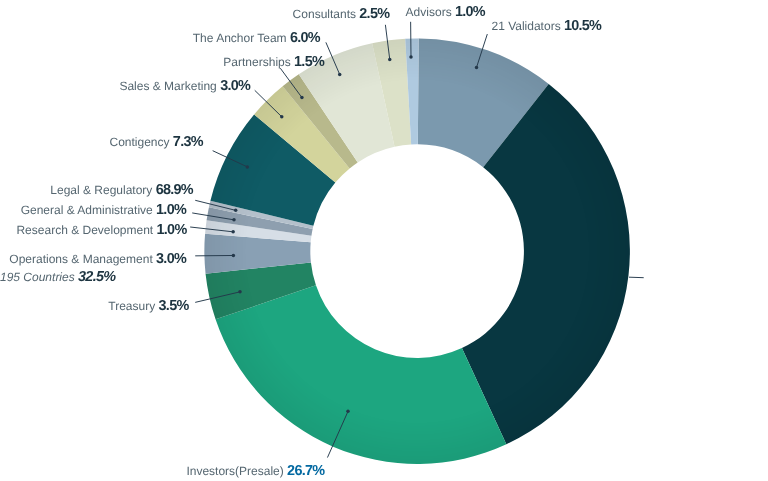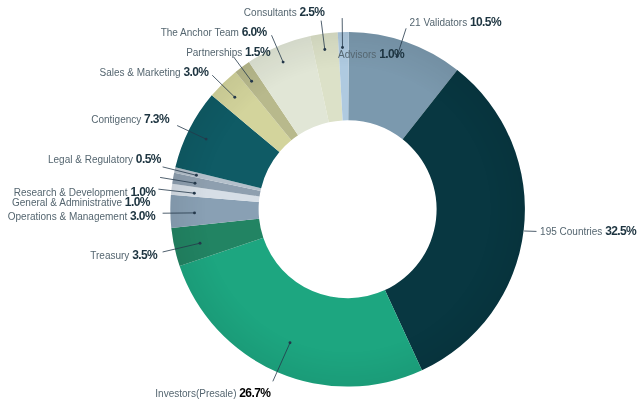--- a/index.html
+++ b/index.html
@@ -72,27 +72,27 @@
         <line x1="271.7" y1="35.6" x2="283.1" y2="62.1" stroke="#24384a" stroke-width="0.8" stroke-linecap="round"></line>
         <circle cx="283.1" cy="62.1" r="1.45" fill="#24384a"></circle>
         <line x1="321.2" y1="21" x2="324.8" y2="49.5" stroke="#24384a" stroke-width="0.8" stroke-linecap="round"></line>
         <circle cx="324.8" cy="49.5" r="1.45" fill="#24384a"></circle>
         <line x1="342.2" y1="18.5" x2="342.5" y2="47.5" stroke="#24384a" stroke-width="0.8" stroke-linecap="round"></line>
         <circle cx="342.5" cy="47.5" r="1.45" fill="#24384a"></circle>
       </g>
 </svg>
 <div id="labels">
       <div class="lbl" style="left: 0px; width: 501px; text-align: right; top: 13.3px; height: 13px;"><span class="nm" style="color: rgb(85, 102, 112);">21 Validators </span><span class="pc" style="color: rgb(29, 52, 64);">10.5%</span></div>
-      <div class="lbl" style="left: 0px; width: 636.2px; text-align: right; top: 222.3px; height: 13px;"><span class="nm" style="color: rgb(85, 102, 112);">195 Countries </span><span class="pc" style="color: rgb(29, 52, 64);">32.5%</span></div>
-      <div class="lbl" style="left: 0px; width: 270.3px; text-align: right; top: 383.6px; height: 13px;"><span class="nm" style="color: rgb(85, 102, 112);">Investors(Presale) </span><span class="pc" style="color: #000000;">26.7%</span></div>
+      <div class="lbl" style="left: 0px; width: 636.2px; top: 222.3px; height: 13px; font-style: italic;"><span class="nm" style="color: rgb(85, 102, 112);">195 Countries </span><span class="pc" style="color: rgb(29, 52, 64);">32.5%</span></div>
+      <div class="lbl" style="left: 0px; width: 270.3px; text-align: right; top: 383.6px; height: 13px;"><span class="nm" style="color: rgb(85, 102, 112);">Investors(Presale) </span><span class="pc" style="color: #0369a1;">26.7%</span></div>
       <div class="lbl" style="left: 0px; width: 157.1px; text-align: right; top: 246.2px; height: 13px;"><span class="nm" style="color: rgb(85, 102, 112);">Treasury </span><span class="pc" style="color: rgb(29, 52, 64);">3.5%</span></div>
       <div class="lbl" style="left: 0px; width: 155px; text-align: right; top: 206.5px; height: 13px;"><span class="nm" style="color: rgb(85, 102, 112);">Operations &amp; Management </span><span class="pc" style="color: rgb(29, 52, 64);">3.0%</span></div>
       <div class="lbl" style="left: 0px; width: 155.4px; text-align: right; top: 182.5px; height: 13px;"><span class="nm" style="color: rgb(85, 102, 112);">Research &amp; Development </span><span class="pc" style="color: rgb(29, 52, 64);">1.0%</span></div>
-      <div class="lbl" style="left: 12px; width: 155px; text-align: left; top: 165.9px; height: 13px; margin-top: 27px;"><span class="nm" style="color: rgb(85, 102, 112);">General &amp; Administrative </span><span class="pc" style="color: rgb(29, 52, 64);">1.0%</span></div>
-      <div class="lbl" style="left: 0px; width: 160.8px; text-align: right; top: 149.5px; height: 13px;"><span class="nm" style="color: rgb(85, 102, 112); padding-left: 36px;">Legal &amp; Regulatory </span><span class="pc" style="color: rgb(29, 52, 64);">0.5%</span></div>
+      <div class="lbl" style="left: 0px; width: 155px; text-align: right; top: 165.9px; height: 13px;"><span class="nm" style="color: rgb(85, 102, 112);">General &amp; Administrative </span><span class="pc" style="color: rgb(29, 52, 64);">1.0%</span></div>
+      <div class="lbl" style="left: 0px; width: 160.8px; text-align: right; top: 149.5px; height: 13px;"><span class="nm" style="color: rgb(85, 102, 112); padding-left: 36px;">Legal &amp; Regulatory </span><span class="pc" style="color: rgb(29, 52, 64);">68.9%</span></div>
       <div class="lbl" style="left: 0px; width: 169px; text-align: right; top: 110.2px; height: 13px;"><span class="nm" style="color: rgb(85, 102, 112);">Contigency </span><span class="pc" style="color: rgb(29, 52, 64);">7.3%</span></div>
       <div class="lbl" style="left: 0px; width: 208.4px; text-align: right; top: 63px; height: 13px;"><span class="nm" style="color: rgb(85, 102, 112);">Sales &amp; Marketing </span><span class="pc" style="color: rgb(29, 52, 64);">3.0%</span></div>
       <div class="lbl" style="left: 0px; width: 232px; text-align: right; top: 42.5px; height: 13px; margin-left: 38px;"><span class="nm" style="color: rgb(85, 102, 112);">Partnerships </span><span class="pc" style="color: rgb(29, 52, 64);">1.5%</span></div>
       <div class="lbl" style="left: 0px; width: 266.6px; text-align: right; top: 22.5px; height: 13px;"><span class="nm" style="color: rgb(85, 102, 112); text-align: right;">The Anchor Team </span><span class="pc" style="color: rgb(29, 52, 64);">6.0%</span></div>
       <div class="lbl" style="left: 0px; width: 324.4px; text-align: right; top: 2.7px; height: 13px;"><span class="nm" style="color: rgb(85, 102, 112);">Consultants </span><span class="pc" style="color: rgb(29, 52, 64);">2.5%</span></div>
-      <div class="lbl" style="left: 0px; width: 404.1px; text-align: right; top: 1.4px; height: 13px; margin-top: 44px;"><span class="nm" style="color: rgb(85, 102, 112);">Advisors </span><span class="pc" style="color: rgb(29, 52, 64);">1.0%</span></div>
+      <div class="lbl" style="left: 0px; width: 404.1px; text-align: right; top: 1.4px; height: 13px;"><span class="nm" style="color: rgb(85, 102, 112);">Advisors </span><span class="pc" style="color: rgb(29, 52, 64);">1.0%</span></div>
     </div>
 </div>
 
 </body></html>

